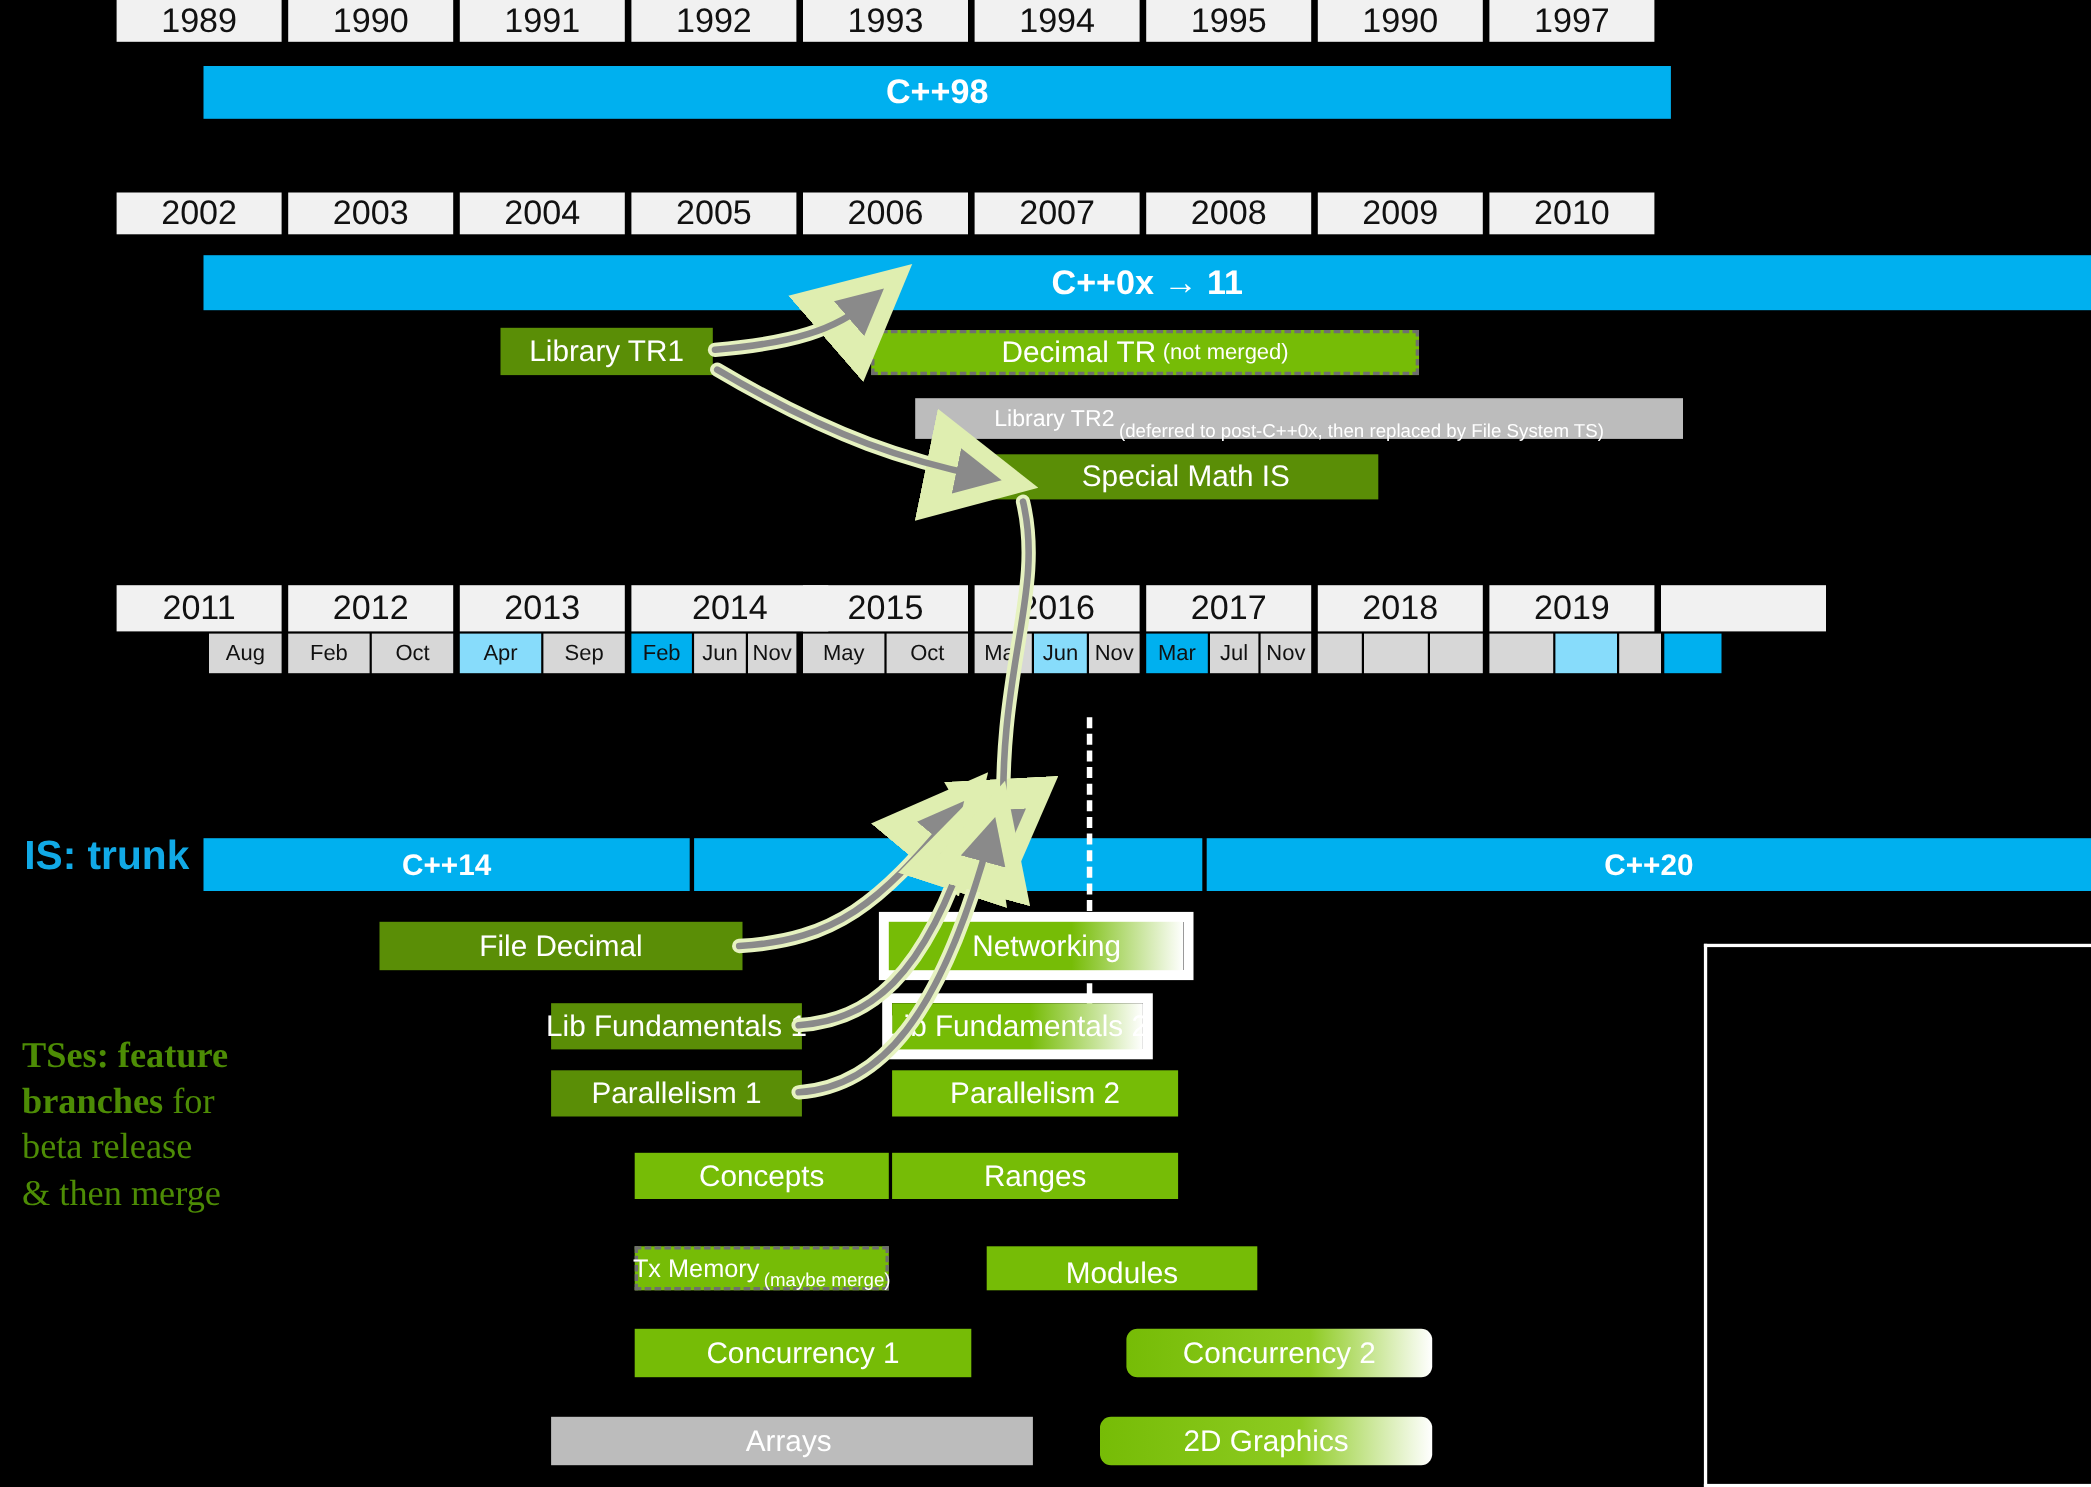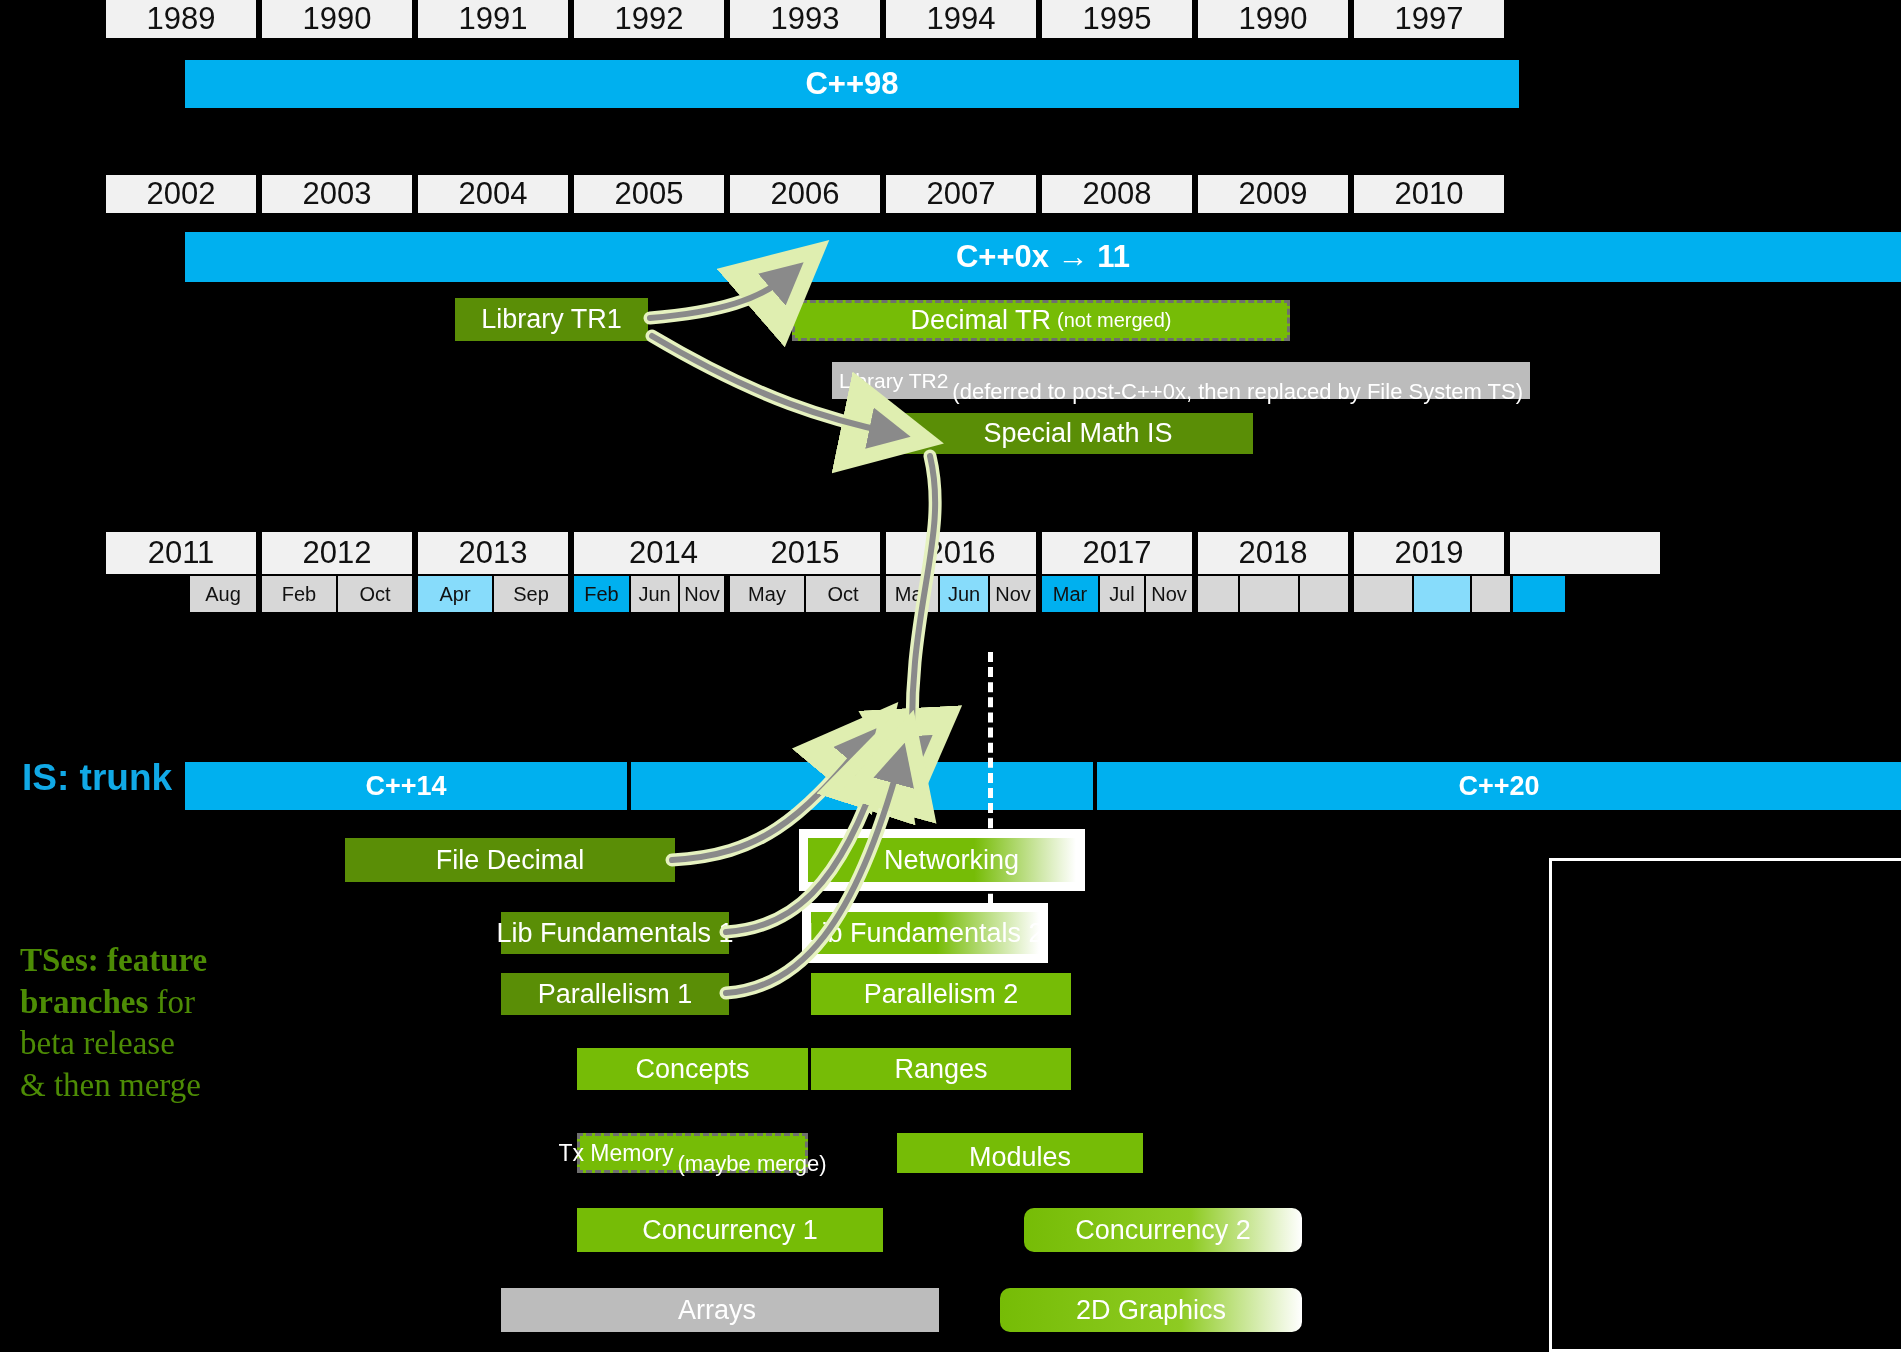--- a/index.html
+++ b/index.html
@@ -32,21 +32,21 @@
   .islabel{
     position:absolute;color:#11a9e6;font-weight:bold;font-size:37px;
     white-space:nowrap;
   }
   
   .tsbar{
     position:absolute;display:flex;align-items:center;justify-content:center;
     box-sizing:border-box;font-size:27px;color:#fff;white-space:nowrap;
   }
   .tsbar .sub{font-size:20px;margin-left:6px;}
-  .tsbar .sub2{font-size:22px;margin-left:4px;margin-top:22px;}
+  .tsbar .sub2{font-size:17px;margin-left:4px;margin-top:22px;}
   .g-dark{background:#5a8e06;}
   .g-bright{background:#76bc06;}
   .g-grey{background:#bcbcbc;}
   .dashed{border:3px dashed #6f6f6f;}
   .glow{
     box-shadow:0 0 0 9px #ffffff;
     z-index:6;
   }
   .fadeR{
     background:linear-gradient(90deg,#76bc06 0%,#76bc06 62%,#ffffff 100%);

